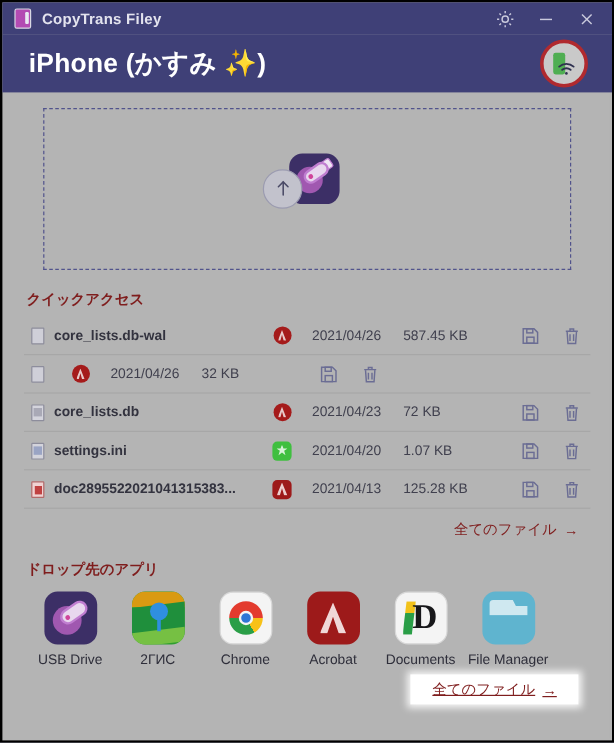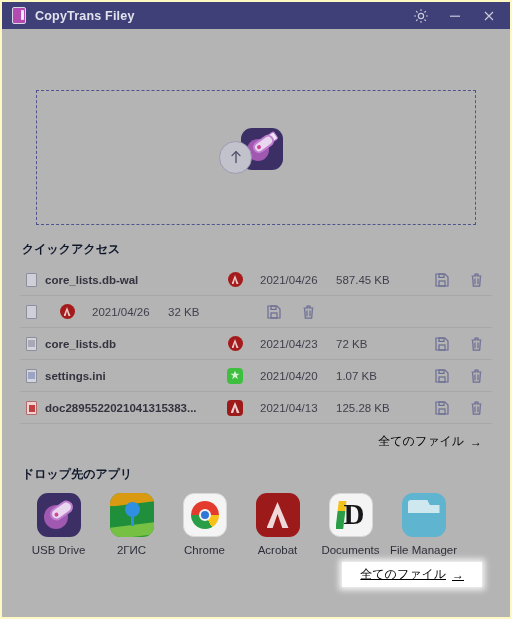--- a/index.html
+++ b/index.html
@@ -3,21 +3,21 @@
 <meta charset="utf-8">
 <style>
   html,body{margin:0;padding:0;}
   body{
     width:512px;height:619px;overflow:hidden;
     font-family:"Liberation Sans","DejaVu Sans",sans-serif;
     background:#3f4077;
   }
   #app{
     position:relative;width:512px;height:619px;box-sizing:border-box;
-    border:2px solid #fef9c3;background:#b4b4b4;
+    border:2px solid #000000;background:#b4b4b4;
   }
   
   .titlebar{
     height:27px;background:#3f4077;display:flex;align-items:center;
     padding:0 4px 0 10px;box-sizing:border-box;
   }
   .tb-logo{width:14px;height:17px;position:relative;margin-right:9px;flex:none;}
   .tb-logo .body{
     position:absolute;inset:0;border:1.5px solid #d8d8e4;border-radius:2px;
     background:#b34bb3;box-sizing:border-box;
@@ -91,21 +91,21 @@
   }
   .dz-text{font-size:12.5px;color:#2c2c3c;display:flex;align-items:center;gap:26px;}
   .dz-label{font-weight:bold;}
   .dz-select{font-weight:bold;display:flex;align-items:center;gap:4px;}
   .caret{
     width:0;height:0;border-left:4px solid transparent;border-right:4px solid transparent;
     border-top:5px solid #2c2c3c;display:inline-block;
   }
   
   .sec-head{
-    font-size:12px;font-weight:bold;color:#0f172a;margin:16px 0 6px 4px;
+    font-size:12px;font-weight:bold;color:#7f1d1d;margin:16px 0 6px 4px;
   }
   
   .filelist{margin:0 2px;}
   .frow{
     display:flex;align-items:center;height:31px;border-bottom:1px solid #a7a7a7;
     font-size:11.5px;color:#3a3a4a;
   }
   .f-ico{width:22px;display:flex;justify-content:center;flex:none;}
   .f-name{flex:1;padding-left:3px;color:#33333f;white-space:nowrap;overflow:hidden;font-weight:bold;}
   .f-app{width:50px;display:flex;justify-content:center;flex:none;}
@@ -147,21 +147,21 @@
     clip-path:polygon(50% 0,62% 32%,96% 32%,68% 52%,79% 88%,50% 66%,21% 88%,32% 52%,4% 32%,38% 32%);
   }
   .badge-sq.darkred{background:#9d1a1a;}
   .badge-sq.darkred .a{
     width:9px;height:11px;background:#eccece;
     clip-path:polygon(50% 0%,100% 100%,70% 100%,50% 45%,30% 100%,0% 100%);
   }
   
   .link-row{display:flex;justify-content:flex-end;margin:9px 12px 0 0;}
   .link{
-    font-size:12px;color:#000000;display:inline-flex;align-items:center;gap:6px;cursor:default;
+    font-size:12px;color:#7f1d1d;display:inline-flex;align-items:center;gap:6px;cursor:default;
   }
   .link.hover{
     background:#ffffff;padding:4px 18px;text-decoration:underline;
     box-shadow:0 0 6px 3px rgba(255,255,255,.85);
   }
   
   .apps{
     display:flex;margin:10px 0 0 4px;gap:0;
   }
   .app{
@@ -234,20 +234,35 @@
     </div>
     <div class="tb-btn">
       <span>
         <svg width="14" height="14" viewBox="0 0 14 14" stroke="#c9c9dc" stroke-width="1.2">
           <path d="M3 3 L11 11 M11 3 L3 11"></path>
         </svg>
       </span>
     </div>
   </div>
 
+  <div class="devbar">
+    <div class="dev-title">
+      <span>iPhone</span>
+      <span class="sub">(かすみ ✨)</span>
+    </div>
+    <div class="dev-spacer"></div>
+    <div class="wifi-badge">
+      <div class="phone"></div>
+      <svg width="18" height="16" viewBox="0 0 18 16" fill="none" stroke="#2f3150" stroke-width="1.6" stroke-linecap="round">
+        <path d="M2 7.5a9 9 0 0 1 12 0"></path>
+        <path d="M4.5 10.2a5.6 5.6 0 0 1 7 0"></path>
+        <circle cx="8" cy="13.2" r="1.1" fill="#2f3150" stroke="none"></circle>
+      </svg>
+    </div>
+  </div>
 
   <div class="content">
 
     <div class="dropzone">
       <div class="dz-icons">
         <div class="usb-tile">
           <div class="circle"></div>
             <div class="cap"></div>
             <div class="stick"></div>
         </div>

